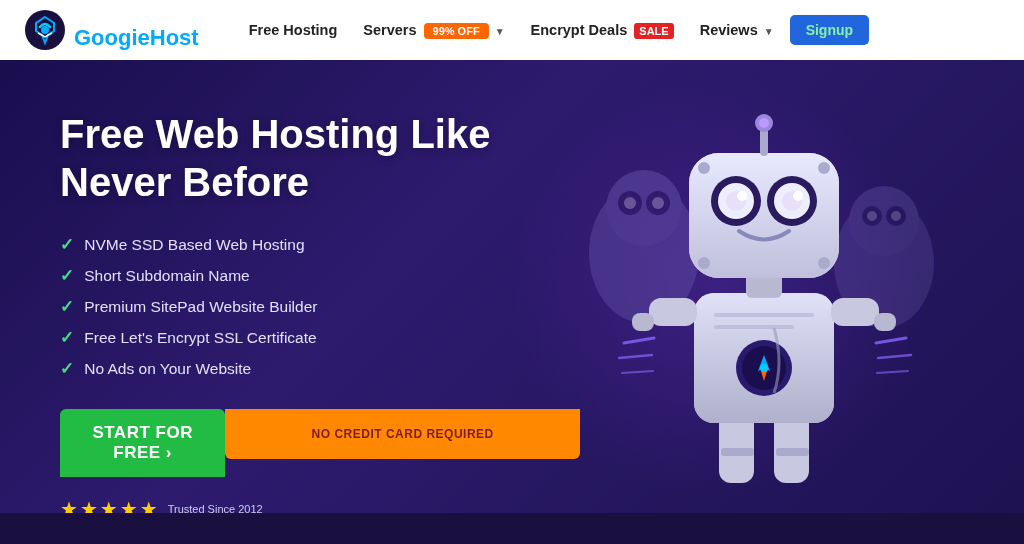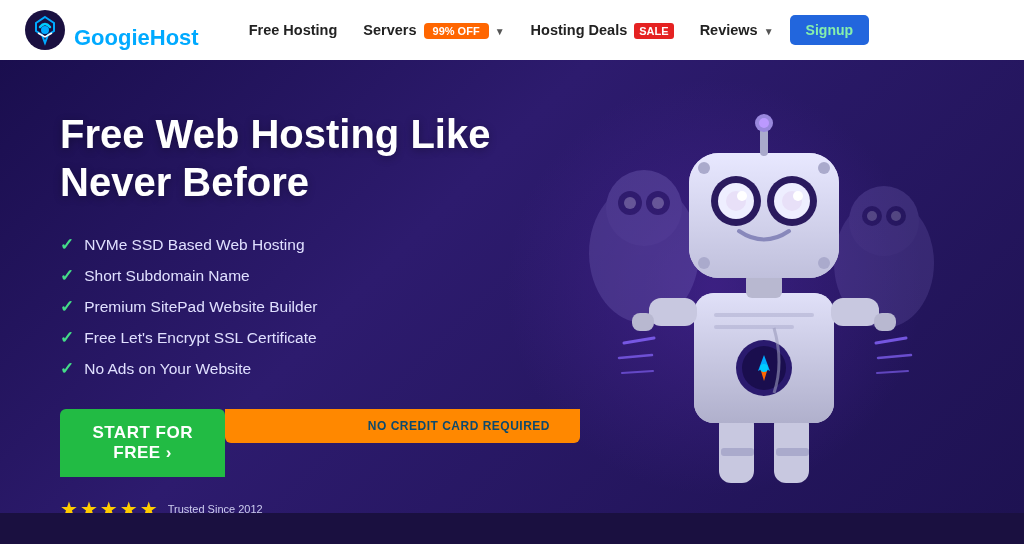--- a/index.html
+++ b/index.html
@@ -146,29 +146,29 @@
       border-radius: 6px 6px 0 0;
       cursor: pointer;
       letter-spacing: 0.5px;
       text-transform: uppercase;
       display: flex;
       align-items: center;
       gap: 6px;
     }
     .btn-nocredit {
       background: #ff8800;
-      color: #0c4a6e;
+      color: #7f1d1d;
       font-size: 12px;
       font-weight: 800;
-      padding: 10px 30px;
+      padding: 18px 30px;
       border-radius: 0 0 6px 6px;
       text-transform: uppercase;
       letter-spacing: 0.5px;
       width: 100%;
-      text-align: right;
+      text-align: center;
     }
     .trusted-area {
       display: flex;
       align-items: center;
       gap: 8px;
       margin-top: 8px;
     }
     .stars {
       color: #ffcc00;
       font-size: 20px;
@@ -226,21 +226,21 @@
     </span>
   </div>
   <div class="nav-links">
     <a class="nav-link">Free Hosting</a>
     <a class="nav-link">
       <span>Servers</span>
       <span class="nav-badge-orange">99% OFF</span>
       <span class="nav-arrow">▼</span>
     </a>
     <a class="nav-link">
-      <span>Hosting Deals</span>
+      <span>Encrypt Deals</span>
       <span class="nav-badge-red">SALE</span>
     </a>
     <a class="nav-link">
       <span>Reviews</span>
       <span class="nav-arrow">▼</span>
     </a>
     <a class="nav-link nav-signup">Signup</a>
   </div>
 </nav>
 

